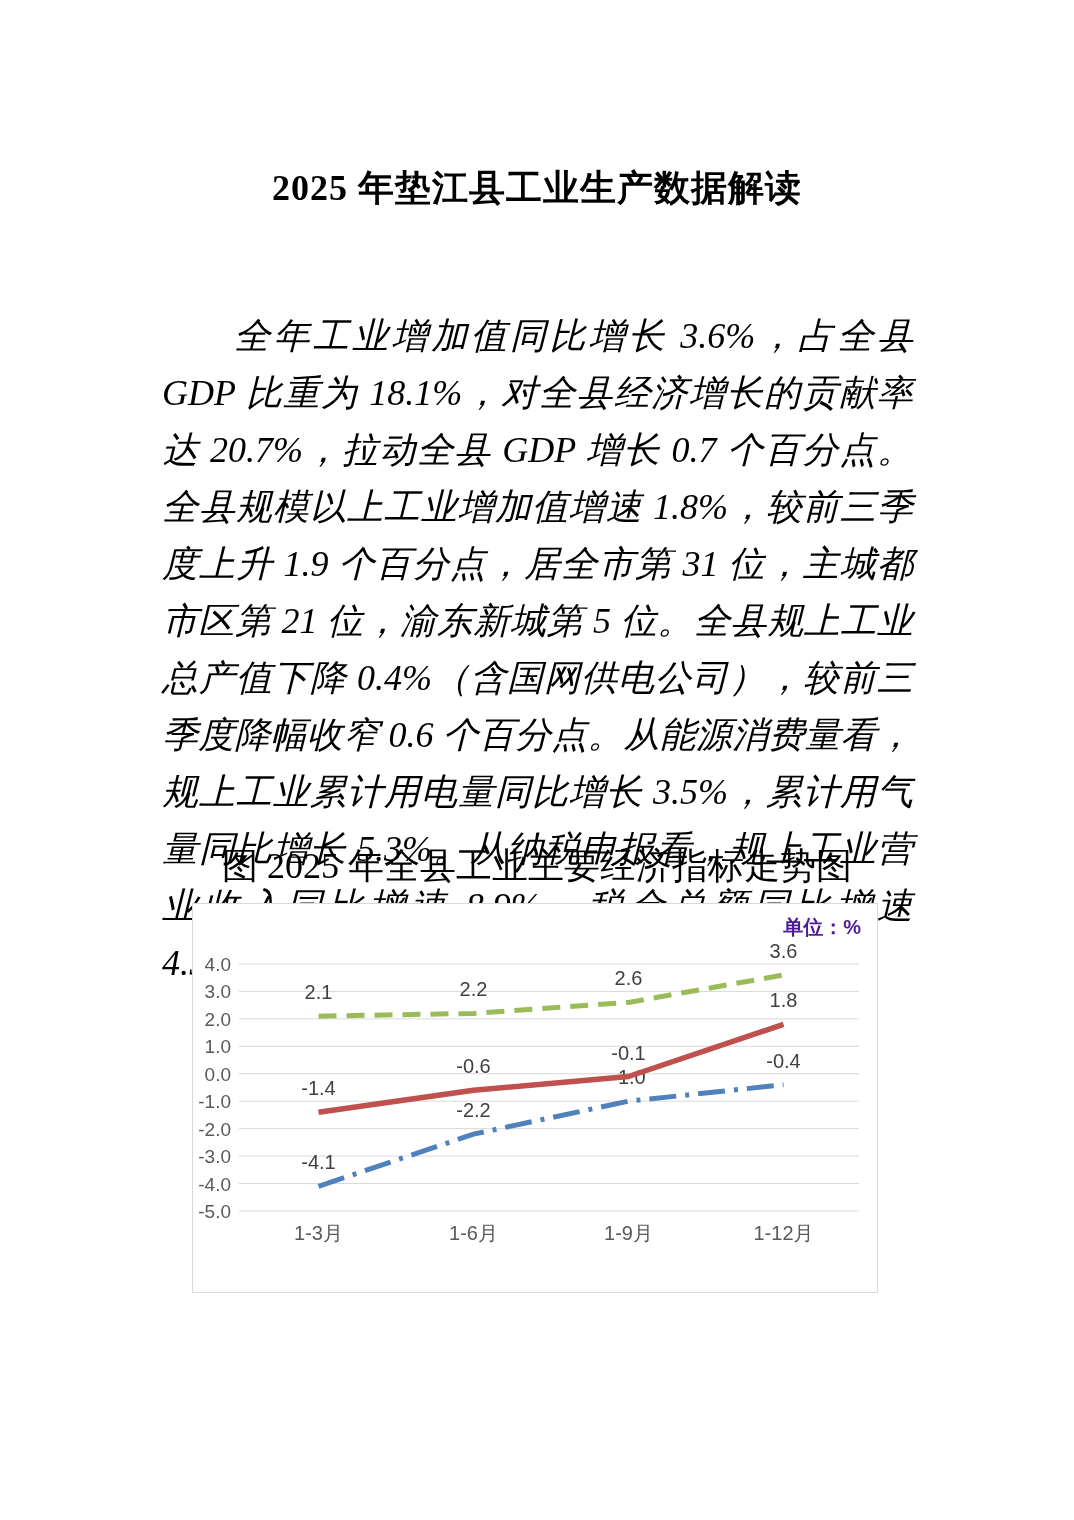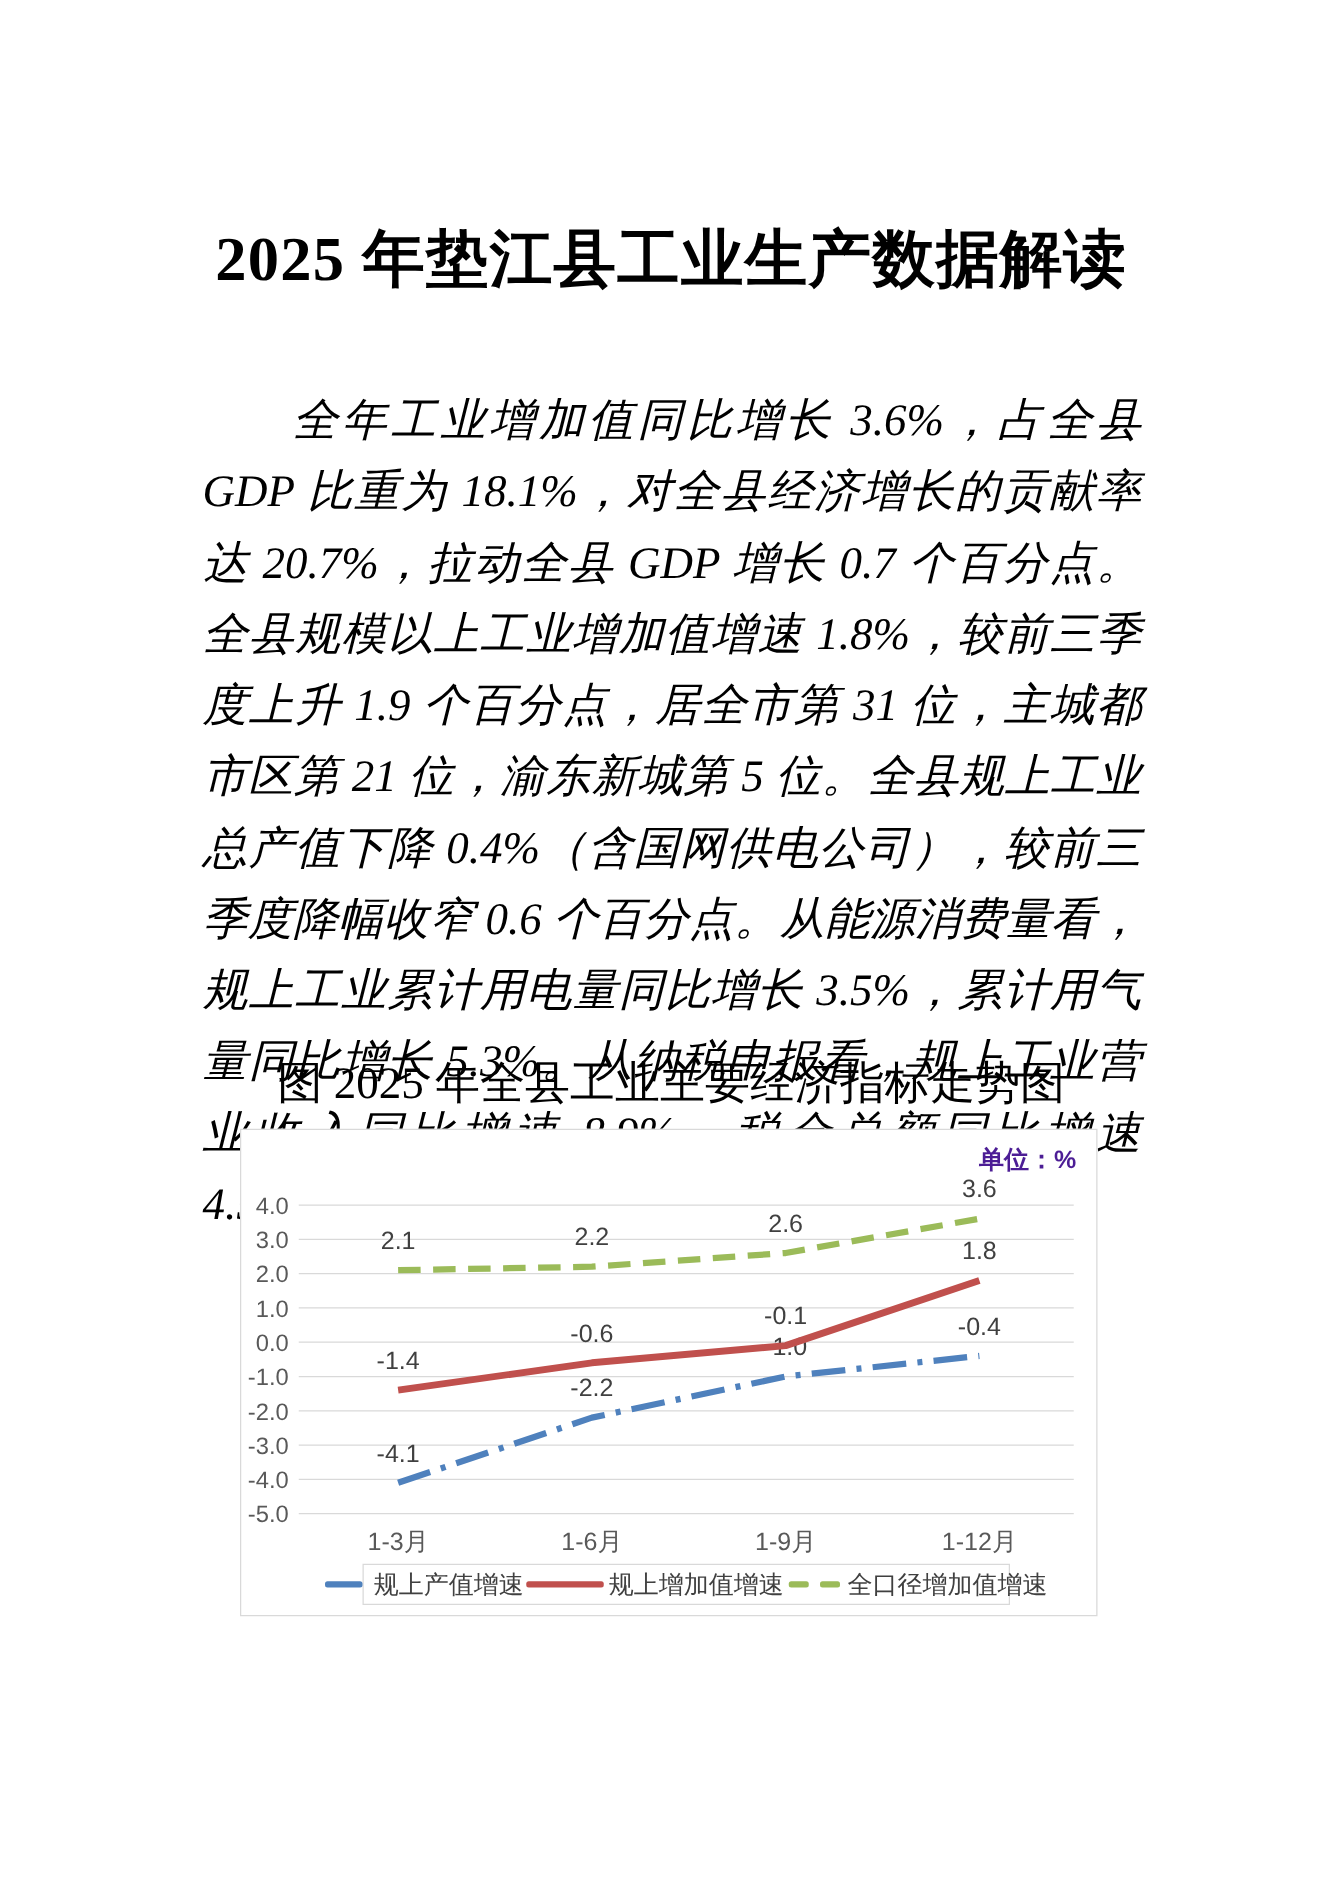--- a/index.html
+++ b/index.html
@@ -2,21 +2,21 @@
 <html lang="zh"><head>
 <meta charset="utf-8">
 <style>
   html,body{margin:0;padding:0;background:#ffffff;}
   .page{
     position:relative;width:1074px;height:1520px;background:#ffffff;overflow:hidden;
     font-family:"Liberation Serif","DejaVu Serif",serif;color:#000;
   }
   .doc-title{
     position:absolute;top:140px;left:0;width:100%;
-    text-align:center;font-size:50px;font-weight:700;letter-spacing:1px;
+    text-align:center;font-size:36px;font-weight:700;letter-spacing:1px;
   }
   .doc-body{
     position:absolute;top:272px;left:162px;width:751px;
     font-size:36px;line-height:57px;text-align:justify;text-indent:2em;font-style:italic;
   }
   .figure-caption{
     position:absolute;top:842px;left:0;width:100%;
     text-align:center;font-size:36px;
   }
   .chart-panel{
@@ -91,30 +91,15 @@
         <text x="280.5" y="92.392" text-anchor="middle" fill="#404040" font-size="20">2.2</text>
         <text x="435.5" y="81.416" text-anchor="middle" fill="#404040" font-size="20">2.6</text>
         <text x="590.5" y="53.976" text-anchor="middle" fill="#404040" font-size="20">3.6</text>
         <polyline points="125.5,282.264 280.5,230.12800000000001 435.5,197.20000000000002 590.5,180.73600000000002" fill="none" stroke="#4F81BD" stroke-width="5" stroke-linejoin="round" stroke-dasharray="27 9 4 9"></polyline>
         <polyline points="125.5,208.17600000000002 280.5,186.224 435.5,172.504 590.5,120.36800000000001" fill="none" stroke="#C0504D" stroke-width="5.5" stroke-linejoin="round"></polyline>
         <polyline points="125.5,112.136 280.5,109.392 435.5,98.416 590.5,70.976" fill="none" stroke="#9BBB59" stroke-width="5" stroke-linejoin="round" stroke-dasharray="18 10"></polyline>
       </svg>
 
     <div class="chart-unit">单位：%</div>
 
-    <div class="chart-legend">
-      <span class="legend-item">
-        <span class="swatch swatch-blue"></span>
-        <span>规上产值增速</span>
-      </span>
-      <span class="legend-item">
-        <span class="swatch swatch-red"></span>
-        <span>规上增加值增速</span>
-      </span>
-      <span class="legend-item">
-        <span class="swatch swatch-green-a"></span>
-        <span class="swatch swatch-green-b"></span>
-        <span>全口径增加值增速</span>
-      </span>
-    </div>
   </div>
 
 </div>
 
 </body></html>

